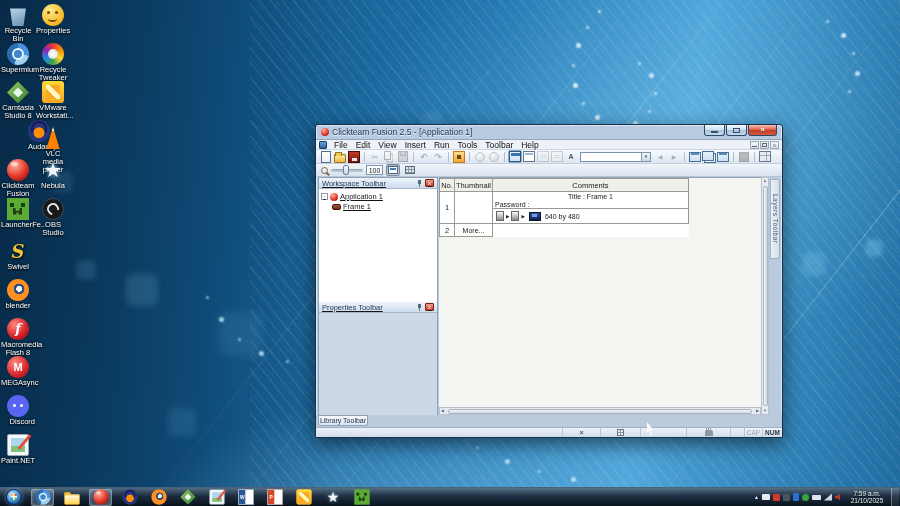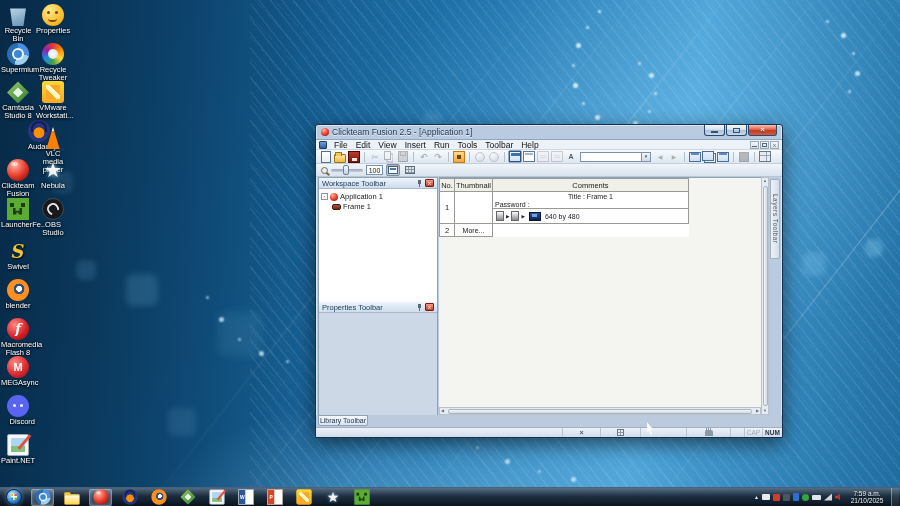--- a/index.html
+++ b/index.html
@@ -123,21 +123,21 @@
 .mag-icon::after{content:"";position:absolute;right:-3px;bottom:-2px;width:4px;height:1.5px;background:#7a6a4a;transform:rotate(40deg);}
 .zoom-slider{width:32px;height:3px;background:linear-gradient(#9aa6b4,#c5cfda);border-radius:2px;position:relative;}
 .zoom-thumb{position:absolute;left:12px;top:-3.5px;width:6px;height:10px;border-radius:2px;background:linear-gradient(#f5f9fc,#c2d2e2);border:1px solid #6d8299;}
 .zoom-box{width:17px;height:10px;background:#fff;border:1px solid #7a93ad;font-size:7px;display:flex;align-items:center;justify-content:center;color:#222;}
 .view-btn{width:14px;height:12px;border:1px solid transparent;border-radius:2px;display:flex;align-items:center;justify-content:center;}
 .view-btn.pressed{border-color:#7d8da0;background:#c6d3e2;box-shadow:inset 0 1px 2px rgba(0,0,0,.25);}
 .vb-window{width:10px;height:8px;background:#fdfdfd;border:1px solid #46648a;position:relative;}
 .vb-window::after{content:"";position:absolute;top:1px;left:1px;right:1px;height:2px;background:#4a7ab0;}
 .vb-grid{width:10px;height:8px;border:1px solid #5a6a7a;background:linear-gradient(90deg,transparent 0 2px,#8a98a6 2px 3px,transparent 3px 5px,#8a98a6 5px 6px,transparent 6px 8px,#8a98a6 8px 9px,transparent 9px),linear-gradient(transparent 0 2.5px,#8a98a6 2.5px 3.5px,transparent 3.5px 5px,#8a98a6 5px 6px,transparent 6px),#dfe5ea;}
 
-.panel-left{position:absolute;left:2px;top:52px;width:120px;height:238px;background:#fde047;border:1px solid #8fa3b8;}
+.panel-left{position:absolute;left:2px;top:52px;width:120px;height:238px;background:#fde047;border:1px solid #8fa3b8;text-decoration:underline;}
 .panel-header{height:11px;background:linear-gradient(#eef4fb,#cddcec);border-bottom:1px solid #a9b8c9;display:flex;align-items:center;padding:0 3px;font-size:7.5px;color:#23405c;}
 .panel-header .ph-title{flex:1;}
 .pin-icon{width:5px;height:7px;position:relative;margin-right:3px;}
 .pin-icon::before{content:"";position:absolute;top:0;left:1px;width:3px;height:4px;background:#5a6a7a;}
 .pin-icon::after{content:"";position:absolute;top:4px;left:2px;width:1px;height:3px;background:#5a6a7a;}
 .close-box{width:9px;height:8px;background:linear-gradient(#f0a08e,#c6castle,#c63a22);background:linear-gradient(#f0a08e,#c63a22);border:1px solid #7e1c0c;border-radius:1px;color:#fff;font-size:6px;line-height:6px;display:flex;align-items:center;justify-content:center;}
 .ws-body{height:113px;background:#fff;padding:3px 2px;font-size:7.5px;color:#1a1a1a;}
 .tree-row{display:flex;align-items:center;height:9px;margin-bottom:1px;}
 .tree-expand{width:7px;height:7px;border:1px solid #8a96a2;background:#fff;font-size:6px;line-height:5px;text-align:center;color:#444;margin-right:2px;flex:none;}
 .tree-app-icon{width:8px;height:8px;border-radius:50%;background:radial-gradient(circle at 35% 28%,#ffb3a0,#e8392a 55%,#7e120a);margin-right:2px;flex:none;}

